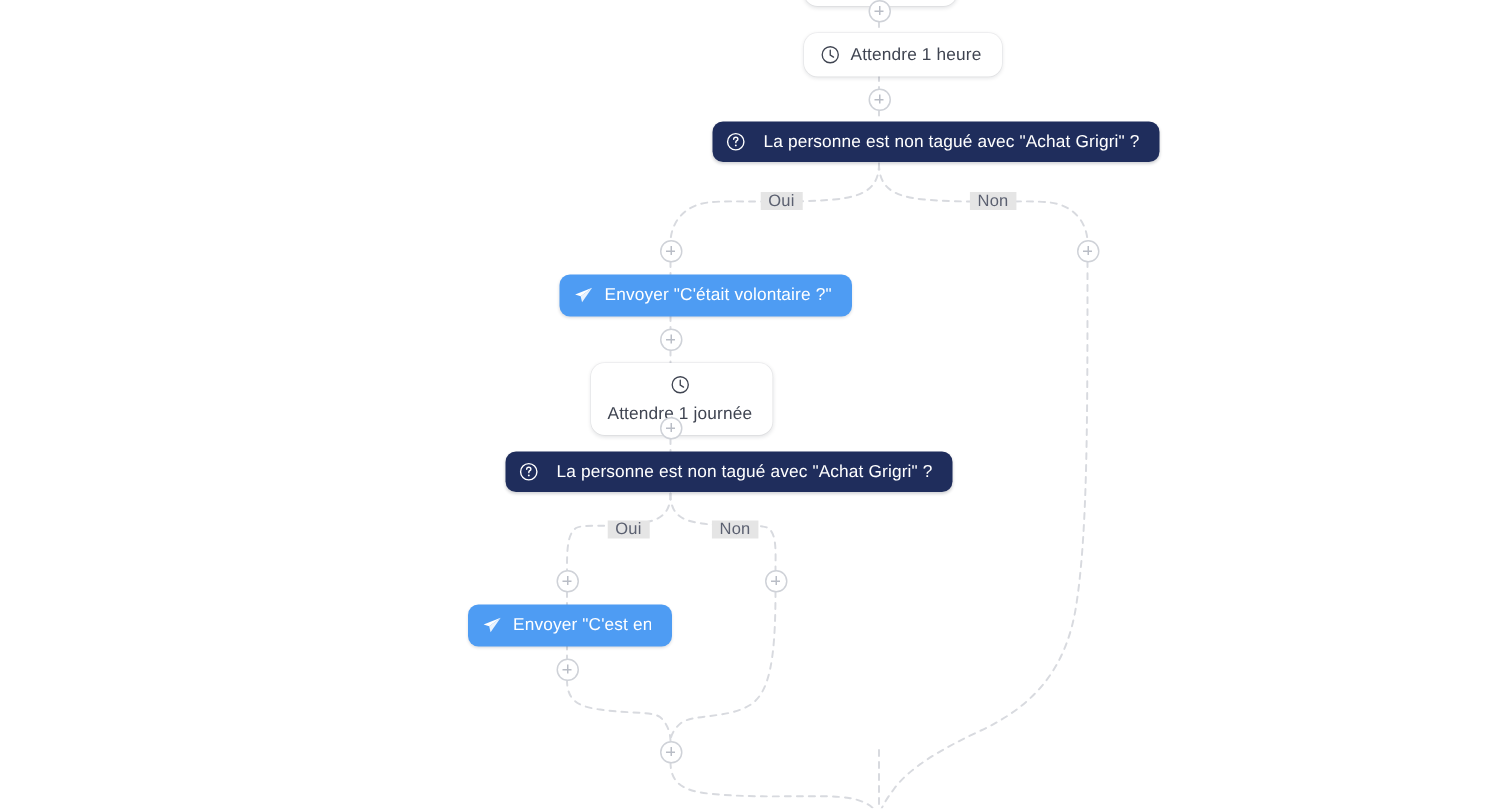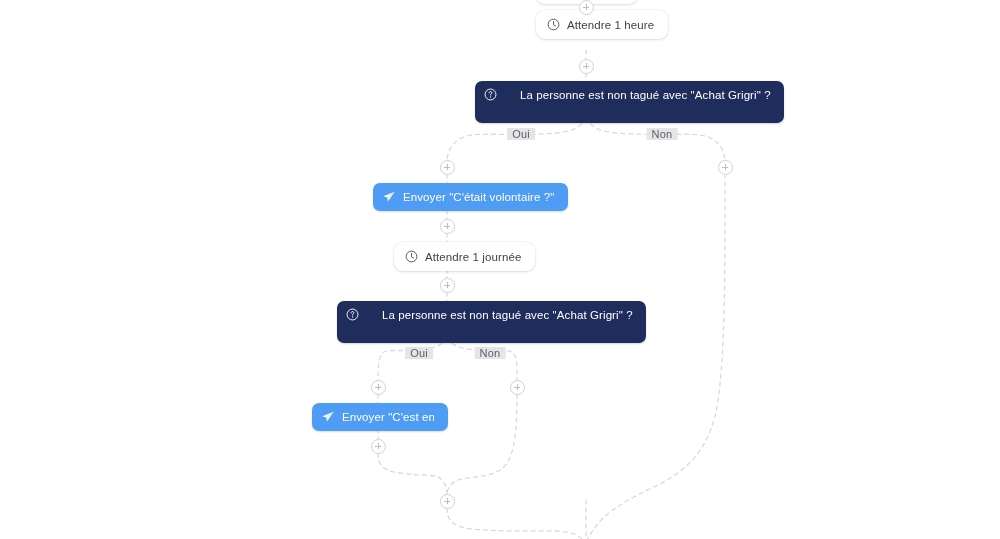--- a/index.html
+++ b/index.html
@@ -41,22 +41,22 @@
   .node.wait .lbl{
     font-size:11.5px;
     color:#3f4451;
     letter-spacing:.1px;
   }
 
   
   .node.cond{
     background:#1f2d5c;
     border-radius:7px;
-    padding:7px 13px 22px 9px;
-    gap:23px;
+    padding:7px 13px 7px 9px;
+    gap:12px;
     box-shadow:0 1px 2px rgba(16,24,40,.18);
     justify-content:space-between;
   }
   .node.cond .lbl{
     font-size:11.5px;
     color:#ffffff;
     letter-spacing:.1px;
   }
 
   
@@ -170,21 +170,21 @@
                C590,534 587,539 586,545"></path>
 
       <path d="M586,500 L586,539"></path>
     </g>
   </svg>
 
   <div class="node wait" style="left:536px; top:-24px; width:102px; height:28px; padding:0;">
     <span class="lbl"></span>
   </div>
 
-  <div class="node wait" style="left:536px; top:10px;">
+  <div class="node wait" style="left:536px; top:22px;">
     <span class="ic">
       <svg width="13" height="13" viewBox="0 0 16 16">
         <circle cx="8" cy="8" r="6.6" fill="none" stroke="#3f4451" stroke-width="1.1"></circle>
         <path d="M8 4.3 V8.3 L10.7 9.9" fill="none" stroke="#3f4451" stroke-width="1.1" stroke-linecap="round"></path>
       </svg>
     </span>
     <span class="lbl">Attendre 1 heure</span>
   </div>
 
   <div class="node cond" style="left:475px; top:81px;">
@@ -205,21 +205,21 @@
   <div class="node send" style="left:373px; top:183px;">
     <span class="ic">
       <svg width="14" height="14" viewBox="0 0 16 16">
         <path d="M14.6 2.0 L1.6 7.15 L5.85 8.6 L14.6 2.0 Z" fill="#ffffff"></path>
         <path d="M14.6 2.0 L5.85 8.6 L6.9 13.2 L14.6 2.0 Z" fill="#ffffff" opacity=".88"></path>
       </svg>
     </span>
     <span class="lbl">Envoyer "C'était volontaire ?"</span>
   </div>
 
-  <div class="node wait" style="left:394px; top:242px;">
+  <div class="node wait" style="left:394px; top:242px;flex-direction:column;">
     <span class="ic">
       <svg width="13" height="13" viewBox="0 0 16 16">
         <circle cx="8" cy="8" r="6.6" fill="none" stroke="#3f4451" stroke-width="1.1"></circle>
         <path d="M8 4.3 V8.3 L10.7 9.9" fill="none" stroke="#3f4451" stroke-width="1.1" stroke-linecap="round"></path>
       </svg>
     </span>
     <span class="lbl">Attendre 1 journée</span>
   </div>
 
   <div class="node cond" style="left:337px; top:301px;">

